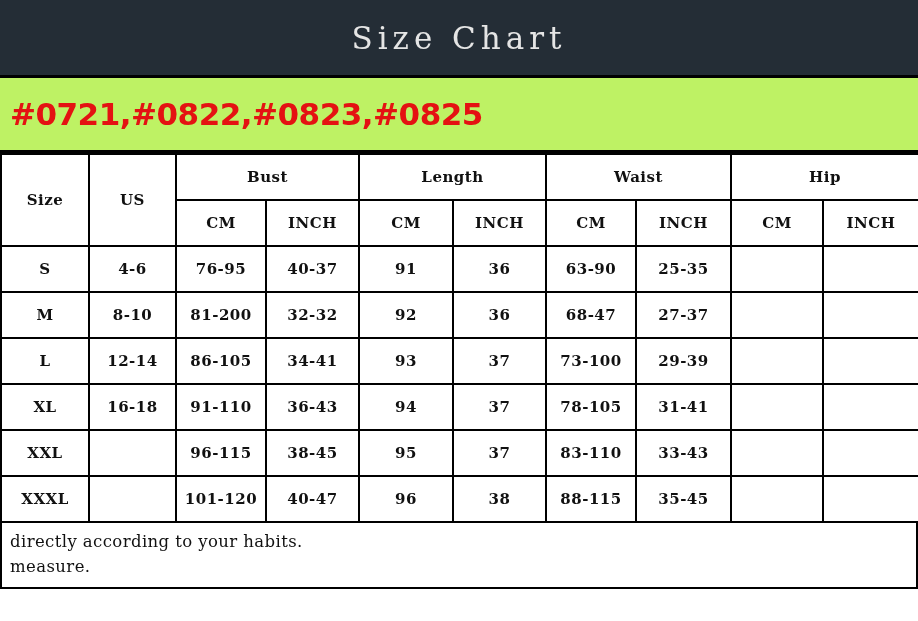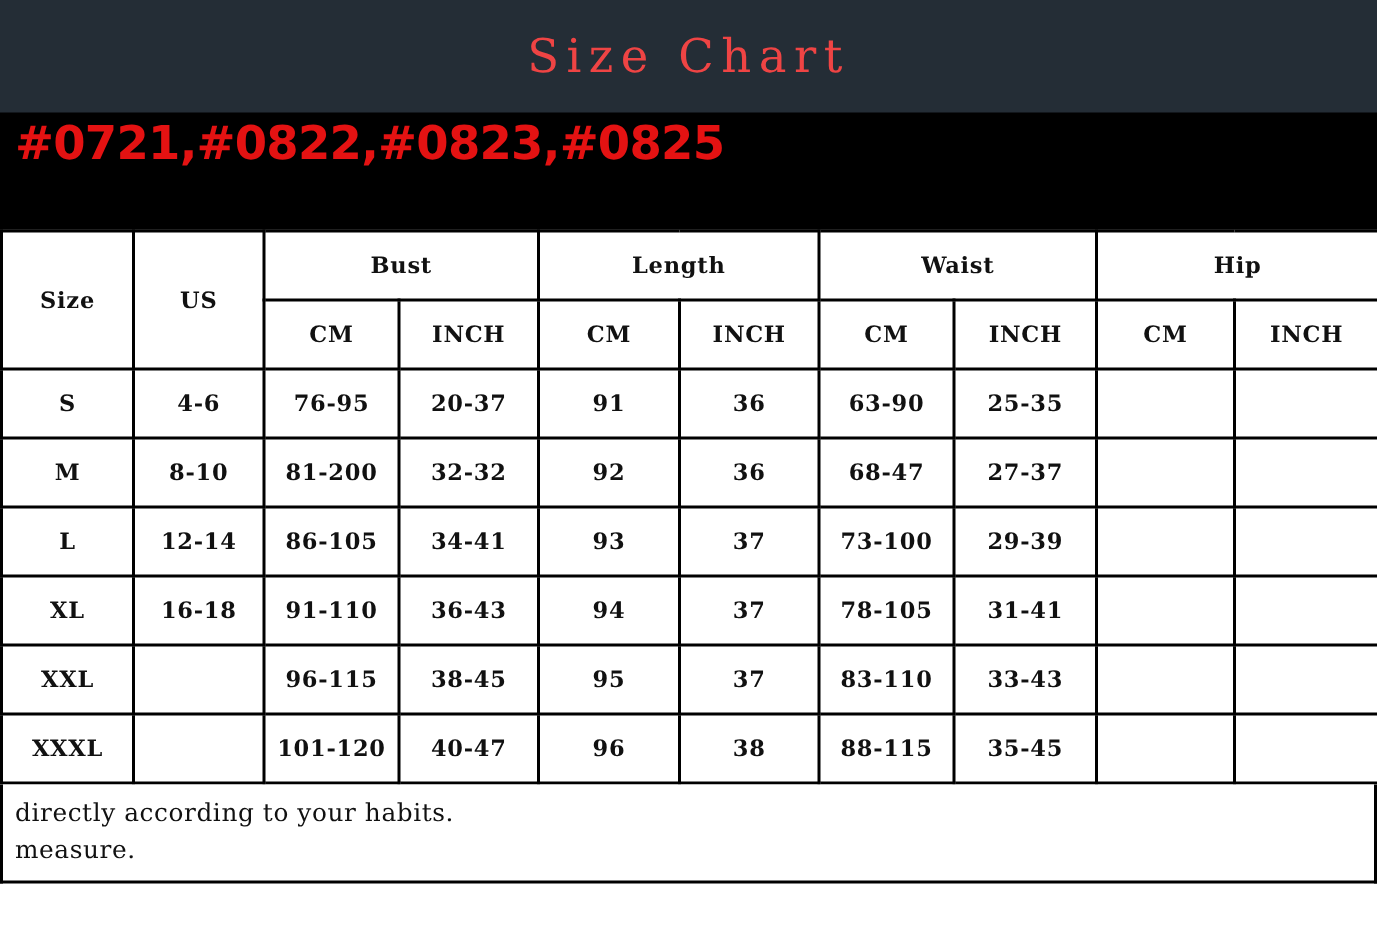--- a/index.html
+++ b/index.html
@@ -23,34 +23,34 @@
   .title-banner {
     height: 78px;
     background: #242d36;
     display: flex;
     align-items: center;
     justify-content: center;
     border-bottom: 3px solid #000000;
     box-sizing: border-box;
   }
   .title-text {
-    color: #ef4444;
+    color: #e5e5e5;
     font-family: "DejaVu Serif", "Liberation Serif", serif;
     font-size: 31px;
     letter-spacing: 5px;
     font-weight: 400;
     white-space: nowrap;
   }
 
   
   .sku-strip {
     height: 75px;
-    background: #000000;
+    background: #bef264;
     display: flex;
-    align-items: flex-start;
+    align-items: center;
     padding-left: 10px;
     border-bottom: 3px solid #000000;
     box-sizing: border-box;
   }
   .sku-text {
     color: #e41212;
     font-family: "DejaVu Sans", "Liberation Sans", sans-serif;
     font-size: 31px;
     font-weight: 700;
     letter-spacing: -0.5px;
@@ -154,21 +154,21 @@
         <td>CM</td>
         <td>INCH</td>
         <td>CM</td>
         <td>INCH</td>
       </tr>
 
       <tr>
         <td>S</td>
         <td>4-6</td>
         <td>76-95</td>
-        <td>20-37</td>
+        <td>40-37</td>
         <td>91</td>
         <td>36</td>
         <td>63-90</td>
         <td>25-35</td>
         <td class="cell-empty"></td>
         <td class="cell-empty"></td>
       </tr>
 
       <tr>
         <td>M</td>

